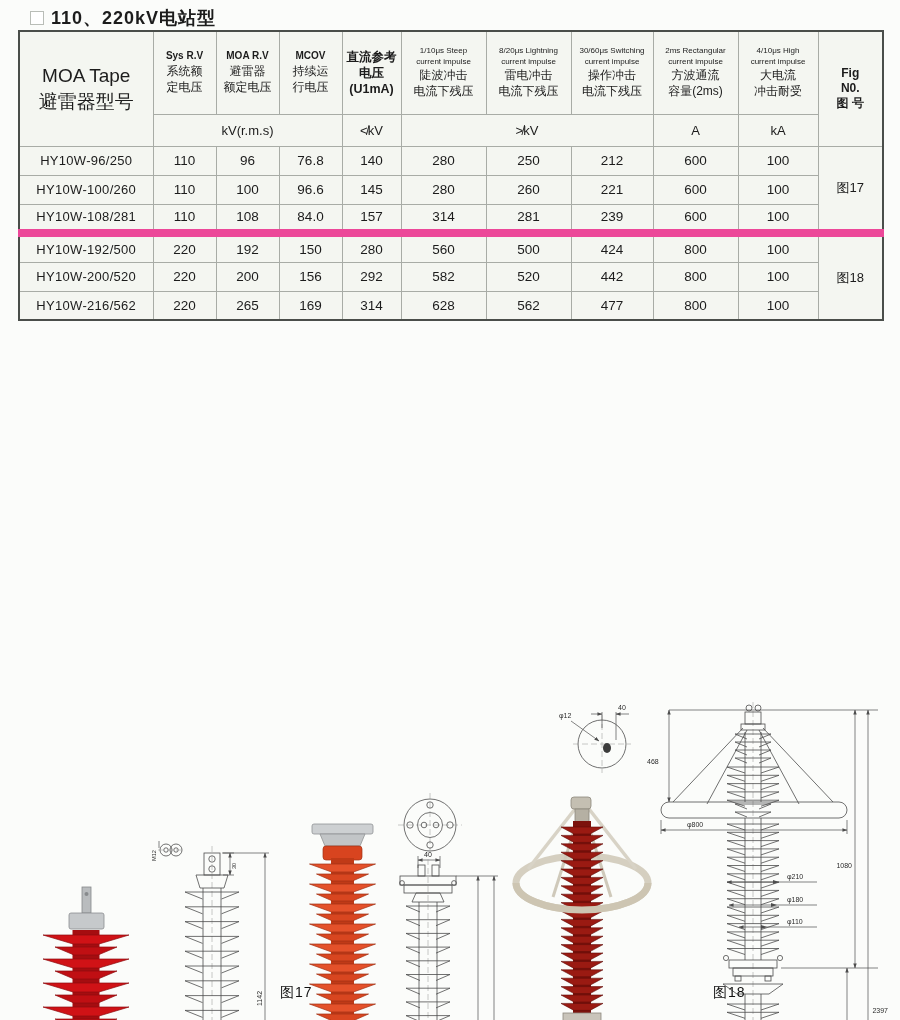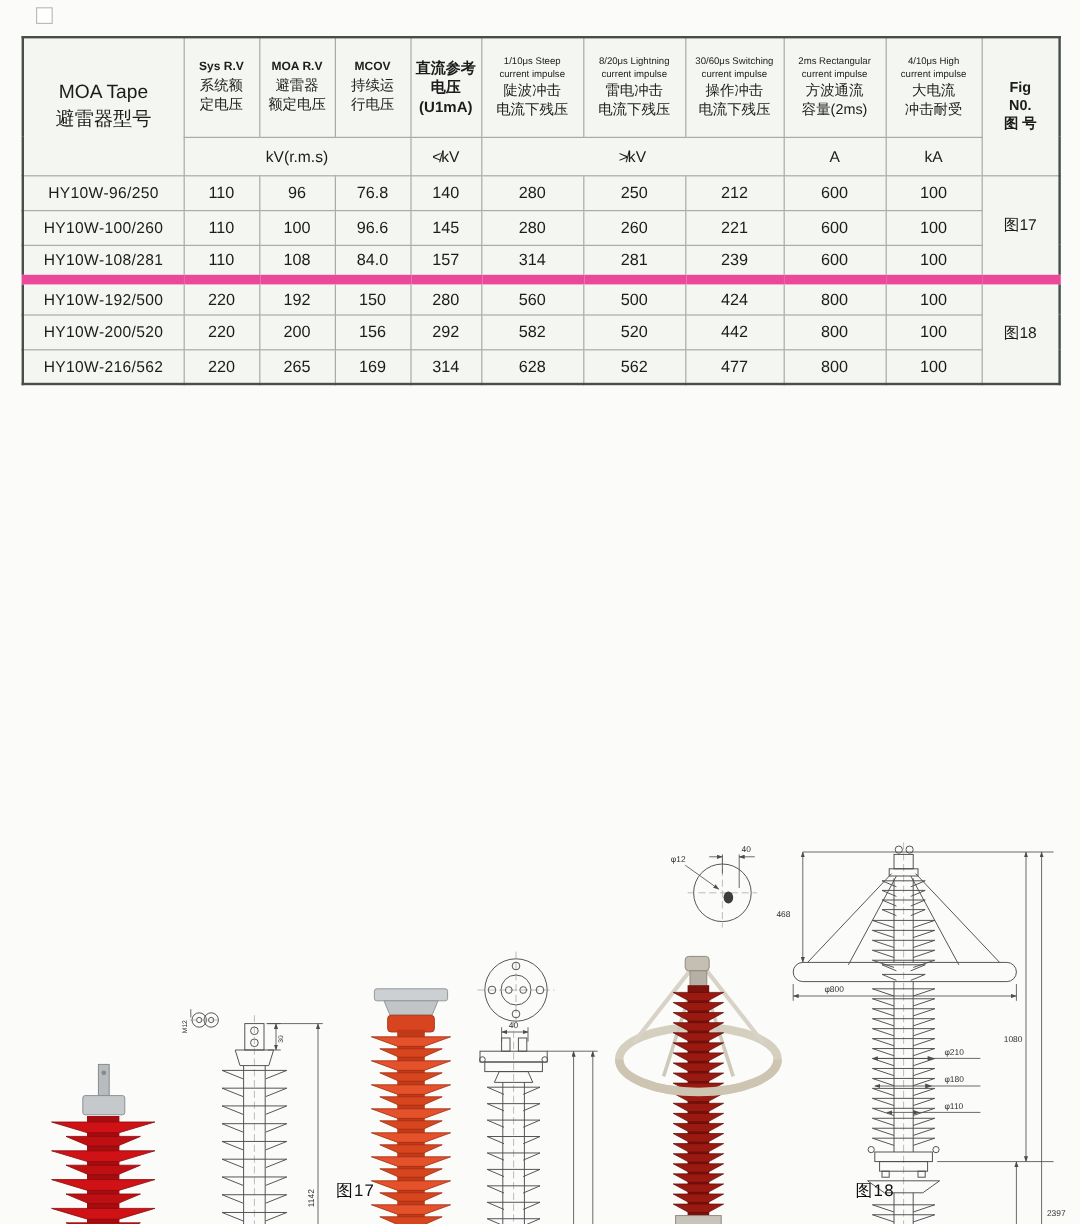--- a/index.html
+++ b/index.html
@@ -8,21 +8,21 @@
   
   .title{position:absolute;left:30px;top:6px;display:flex;align-items:center;gap:7px;}
   .title .sq{width:12px;height:12px;border:1.5px solid #b9bdb7;display:inline-block;background:#fff;}
   .title .txt{font-size:18px;font-weight:700;letter-spacing:1px;}
   
   table.spec{position:absolute;left:18px;top:30px;border-collapse:collapse;table-layout:fixed;width:864px;border:2px solid #4a4e4a;background:#f4f6f1;}
   table.spec td,table.spec th{border:1px solid #a8aca6;text-align:center;vertical-align:middle;padding:0 2px;white-space:pre-line;font-weight:400;}
   tr.h1{height:83px;}
   tr.h2{height:32px;padding-left:13px;}
   tr.dr{height:29px;margin-left:24px;}
-  .hdr-main{font-size:16px;font-weight:700;line-height:1.35;}
+  .hdr-main{font-size:19px;font-weight:700;line-height:1.35;}
   .hdr-en{font-size:10px;line-height:1.25;display:block;font-weight:bold;}
   .hdr-en-sm{font-size:8px;line-height:1.3;display:block;color:#222;}
   .hdr-zh{font-size:12px;font-weight:400;line-height:1.3;display:block;margin-top:1px;}
   .unit{font-size:13px;}
   .model{font-size:13px;letter-spacing:.3px;}
   .val{font-size:13.5px;}
   .figlab{font-size:13px;}
   tr.sep td{border-top:8px solid #ec4899;}
   
   .draw{position:absolute;left:0;top:330px;width:900px;height:690px;}
@@ -35,20 +35,21 @@
   .dt{font-size:7px;}
   .dts{font-size:5.6px;}
 </style>
 </head>
 <body>
 
 <div class="page">
 
   <div class="title">
     <span class="sq"></span>
+    <span class="txt">110、220kV电站型</span>
   </div>
 
   <table class="spec">
     <colgroup>
       <col style="width:134px">
         <col style="width:63px">
         <col style="width:63px">
         <col style="width:63px">
       <col style="width:59px">
         <col style="width:85px">

